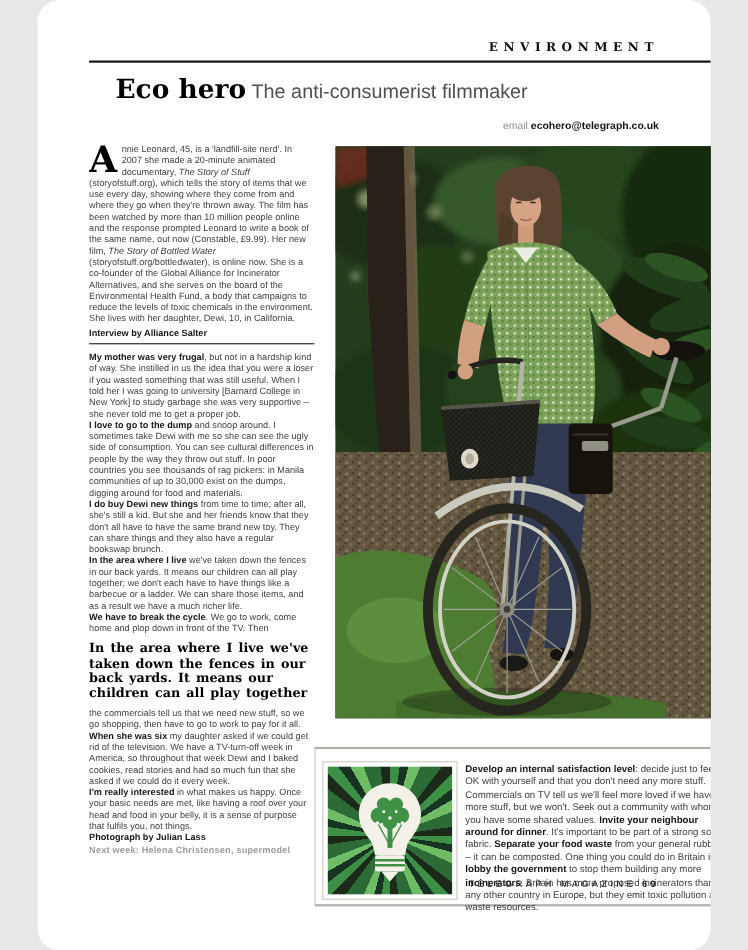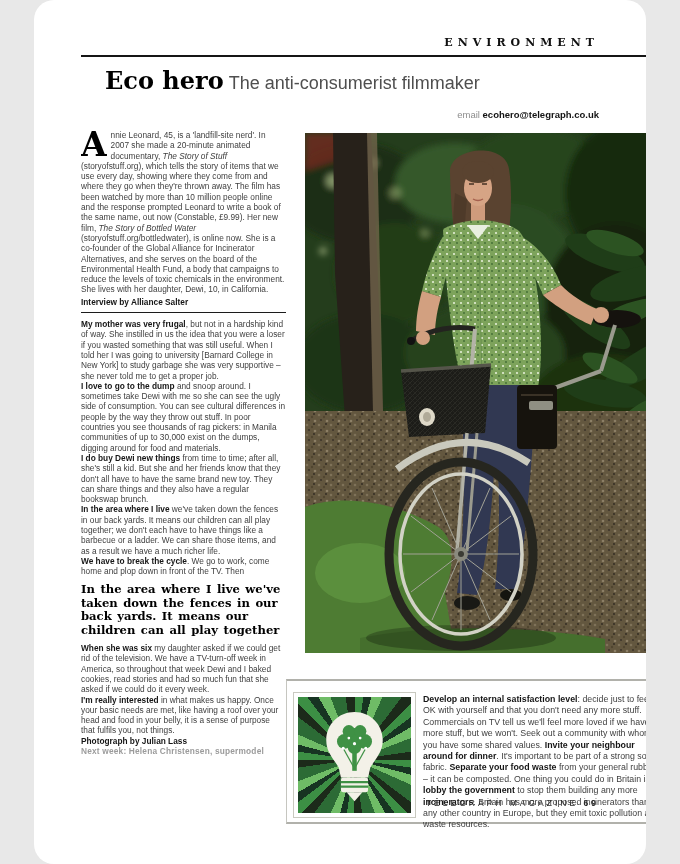--- a/index.html
+++ b/index.html
@@ -74,20 +74,21 @@
   <div class="left-col">
     <p class="para"><span class="dropcap">A</span><span><span>nnie Leonard, 45, is a 'landfill-site nerd'. In 2007 she made a 20-minute animated documentary, </span><span class="seg-i">The Story of Stuff</span><span> (storyofstuff.org), which tells the story of items that we use every day, showing where they come from and where they go when they're thrown away. The film has been watched by more than 10 million people online and the response prompted Leonard to write a book of the same name, out now (Constable, £9.99). Her new film, </span><span class="seg-i">The Story of Bottled Water</span><span> (storyofstuff.org/bottledwater), is online now. She is a co-founder of the Global Alliance for Incinerator Alternatives, and she serves on the board of the Environmental Health Fund, a body that campaigns to reduce the levels of toxic chemicals in the environment. She lives with her daughter, Dewi, 10, in California.</span></span></p>
     <div class="byline">Interview by Alliance Salter</div>
     <hr class="col-rule">
     <p class="para"><span class="lead">My mother was very frugal</span><span>, but not in a hardship kind of way. She instilled in us the idea that you were a loser if you wasted something that was still useful. When I told her I was going to university [Barnard College in New York] to study garbage she was very supportive – she never told me to get a proper job.</span></p>
     <p class="para"><span class="lead">I love to go to the dump</span><span> and snoop around. I sometimes take Dewi with me so she can see the ugly side of consumption. You can see cultural differences in people by the way they throw out stuff. In poor countries you see thousands of rag pickers: in Manila communities of up to 30,000 exist on the dumps, digging around for food and materials.</span></p>
     <p class="para"><span class="lead">I do buy Dewi new things</span><span> from time to time; after all, she's still a kid. But she and her friends know that they don't all have to have the same brand new toy. They can share things and they also have a regular bookswap brunch.</span></p>
     <p class="para"><span class="lead">In the area where I live</span><span> we've taken down the fences in our back yards. It means our children can all play together; we don't each have to have things like a barbecue or a ladder. We can share those items, and as a result we have a much richer life.</span></p>
     <p class="para"><span class="lead">We have to break the cycle</span><span>. We go to work, come home and plop down in front of the TV. Then</span></p>
     <div class="pull-quote">In the area where I live we've taken down the fences in our back yards. It means our children can all play together</div>
+    <p class="para"><span>the commercials tell us that we need new stuff, so we go shopping, then have to go to work to pay for it all.</span></p>
     <p class="para"><span class="lead">When she was six</span><span> my daughter asked if we could get rid of the television. We have a TV-turn-off week in America, so throughout that week Dewi and I baked cookies, read stories and had so much fun that she asked if we could do it every week.</span></p>
     <p class="para"><span class="lead">I'm really interested</span><span> in what makes us happy. Once your basic needs are met, like having a roof over your head and food in your belly, it is a sense of purpose that fulfils you, not things.</span></p>
     <div class="credit">Photograph by Julian Lass</div>
     <div class="next-week">Next week: Helena Christensen, supermodel</div>
   </div>
 
   <div class="photo">
     <svg viewBox="0 0 363 520" preserveAspectRatio="none">
       <defs>
         <pattern id="bd" width="7" height="7" patternUnits="userSpaceOnUse">

